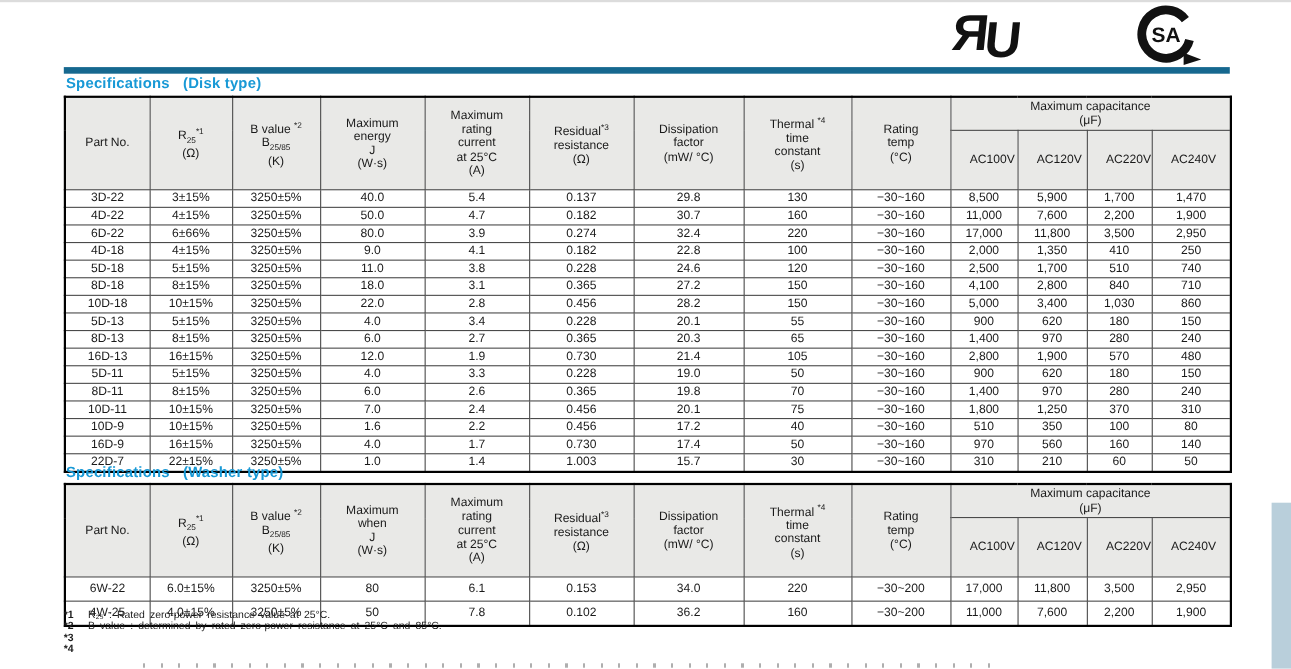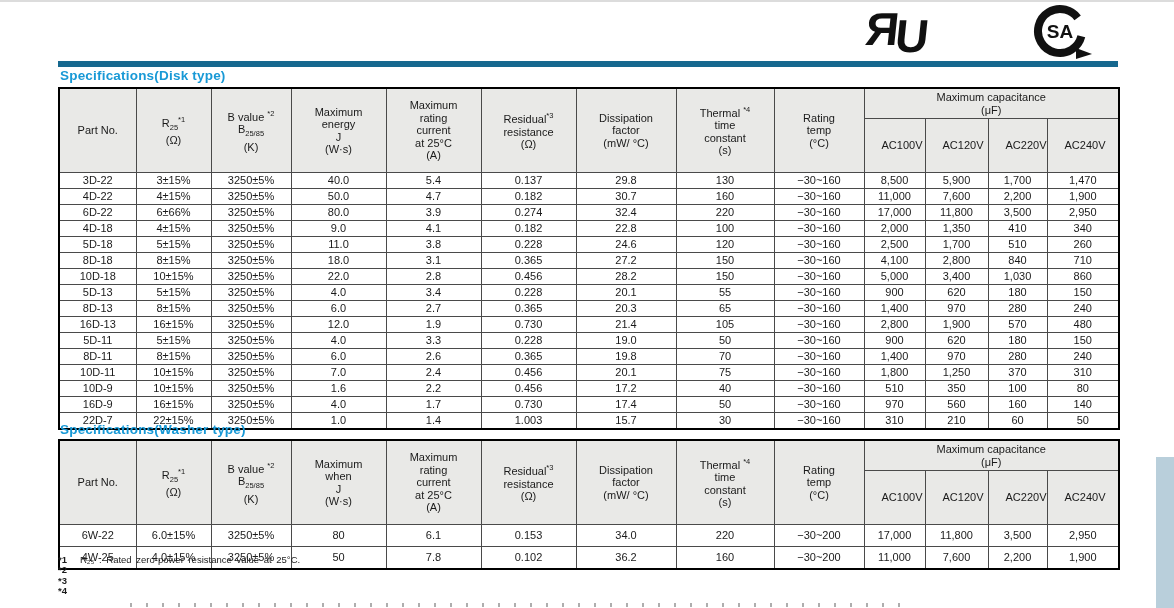--- a/index.html
+++ b/index.html
@@ -15,21 +15,21 @@
   
   .ul-logo{position:absolute;left:866px;top:6px;font-weight:bold;font-size:46px;line-height:46px;
     transform:skewX(-6deg);color:#111;}
   .ul-r{display:inline-block;}
   .ul-u{display:inline-block;transform:translateY(7px);margin-left:-3px;}
   .csa-logo{position:absolute;left:1024px;top:4px;width:80px;height:58px;}
 
   
   .bluebar{position:absolute;left:58px;top:61px;width:1060px;height:6px;background:var(--bar);}
   .sectitle{position:absolute;left:60px;font-weight:bold;font-size:13.5px;color:var(--accent);letter-spacing:.2px;}
-  .sectitle .sub{}
+  .sectitle .sub{margin-left:12px;}
   #title-disk{top:68px;}
   #title-washer{top:422px;}
 
   
   .tblwrap{position:absolute;left:58px;}
   #wrap-disk{top:87px;}
   #wrap-washer{top:439px;}
   table.spec{border-collapse:collapse;table-layout:fixed;width:1060px;border:2px solid #000;}
   table.spec th, table.spec td{
     border:1px solid #4a4a4a;text-align:center;vertical-align:middle;padding:0;
@@ -204,36 +204,36 @@
           <td>3250±5%</td>
           <td>9.0</td>
           <td>4.1</td>
           <td>0.182</td>
           <td>22.8</td>
           <td>100</td>
           <td>−30~160</td>
           <td>2,000</td>
           <td>1,350</td>
           <td>410</td>
-          <td>340</td>
+          <td>250</td>
         </tr>
         <tr>
           <td>5D-18</td>
           <td>5±15%</td>
           <td>3250±5%</td>
           <td>11.0</td>
           <td>3.8</td>
           <td>0.228</td>
           <td>24.6</td>
           <td>120</td>
           <td>−30~160</td>
           <td>2,500</td>
           <td>1,700</td>
           <td>510</td>
-          <td>260</td>
+          <td>740</td>
         </tr>
         <tr>
           <td>8D-18</td>
           <td>8±15%</td>
           <td>3250±5%</td>
           <td>18.0</td>
           <td>3.1</td>
           <td>0.365</td>
           <td>27.2</td>
           <td>150</td>
@@ -513,20 +513,21 @@
     </table>
 </div>
 
 <div class="footnotes">
   <div class="fn">
       <span class="fnmark">*1</span>
       <span>R₂₅ : Rated zero-power resistance value at 25°C.</span>
     </div>
   <div class="fn">
       <span class="fnmark">*2</span>
+      <span>B value : determined by rated zero-power resistance at 25°C and 85°C.</span>
     </div>
   <div class="fn">
       <span class="fnmark">*3</span>
     </div>
   <div class="fn">
       <span class="fnmark">*4</span>
     </div>
 </div>
 
 <div class="side-bar"></div>

